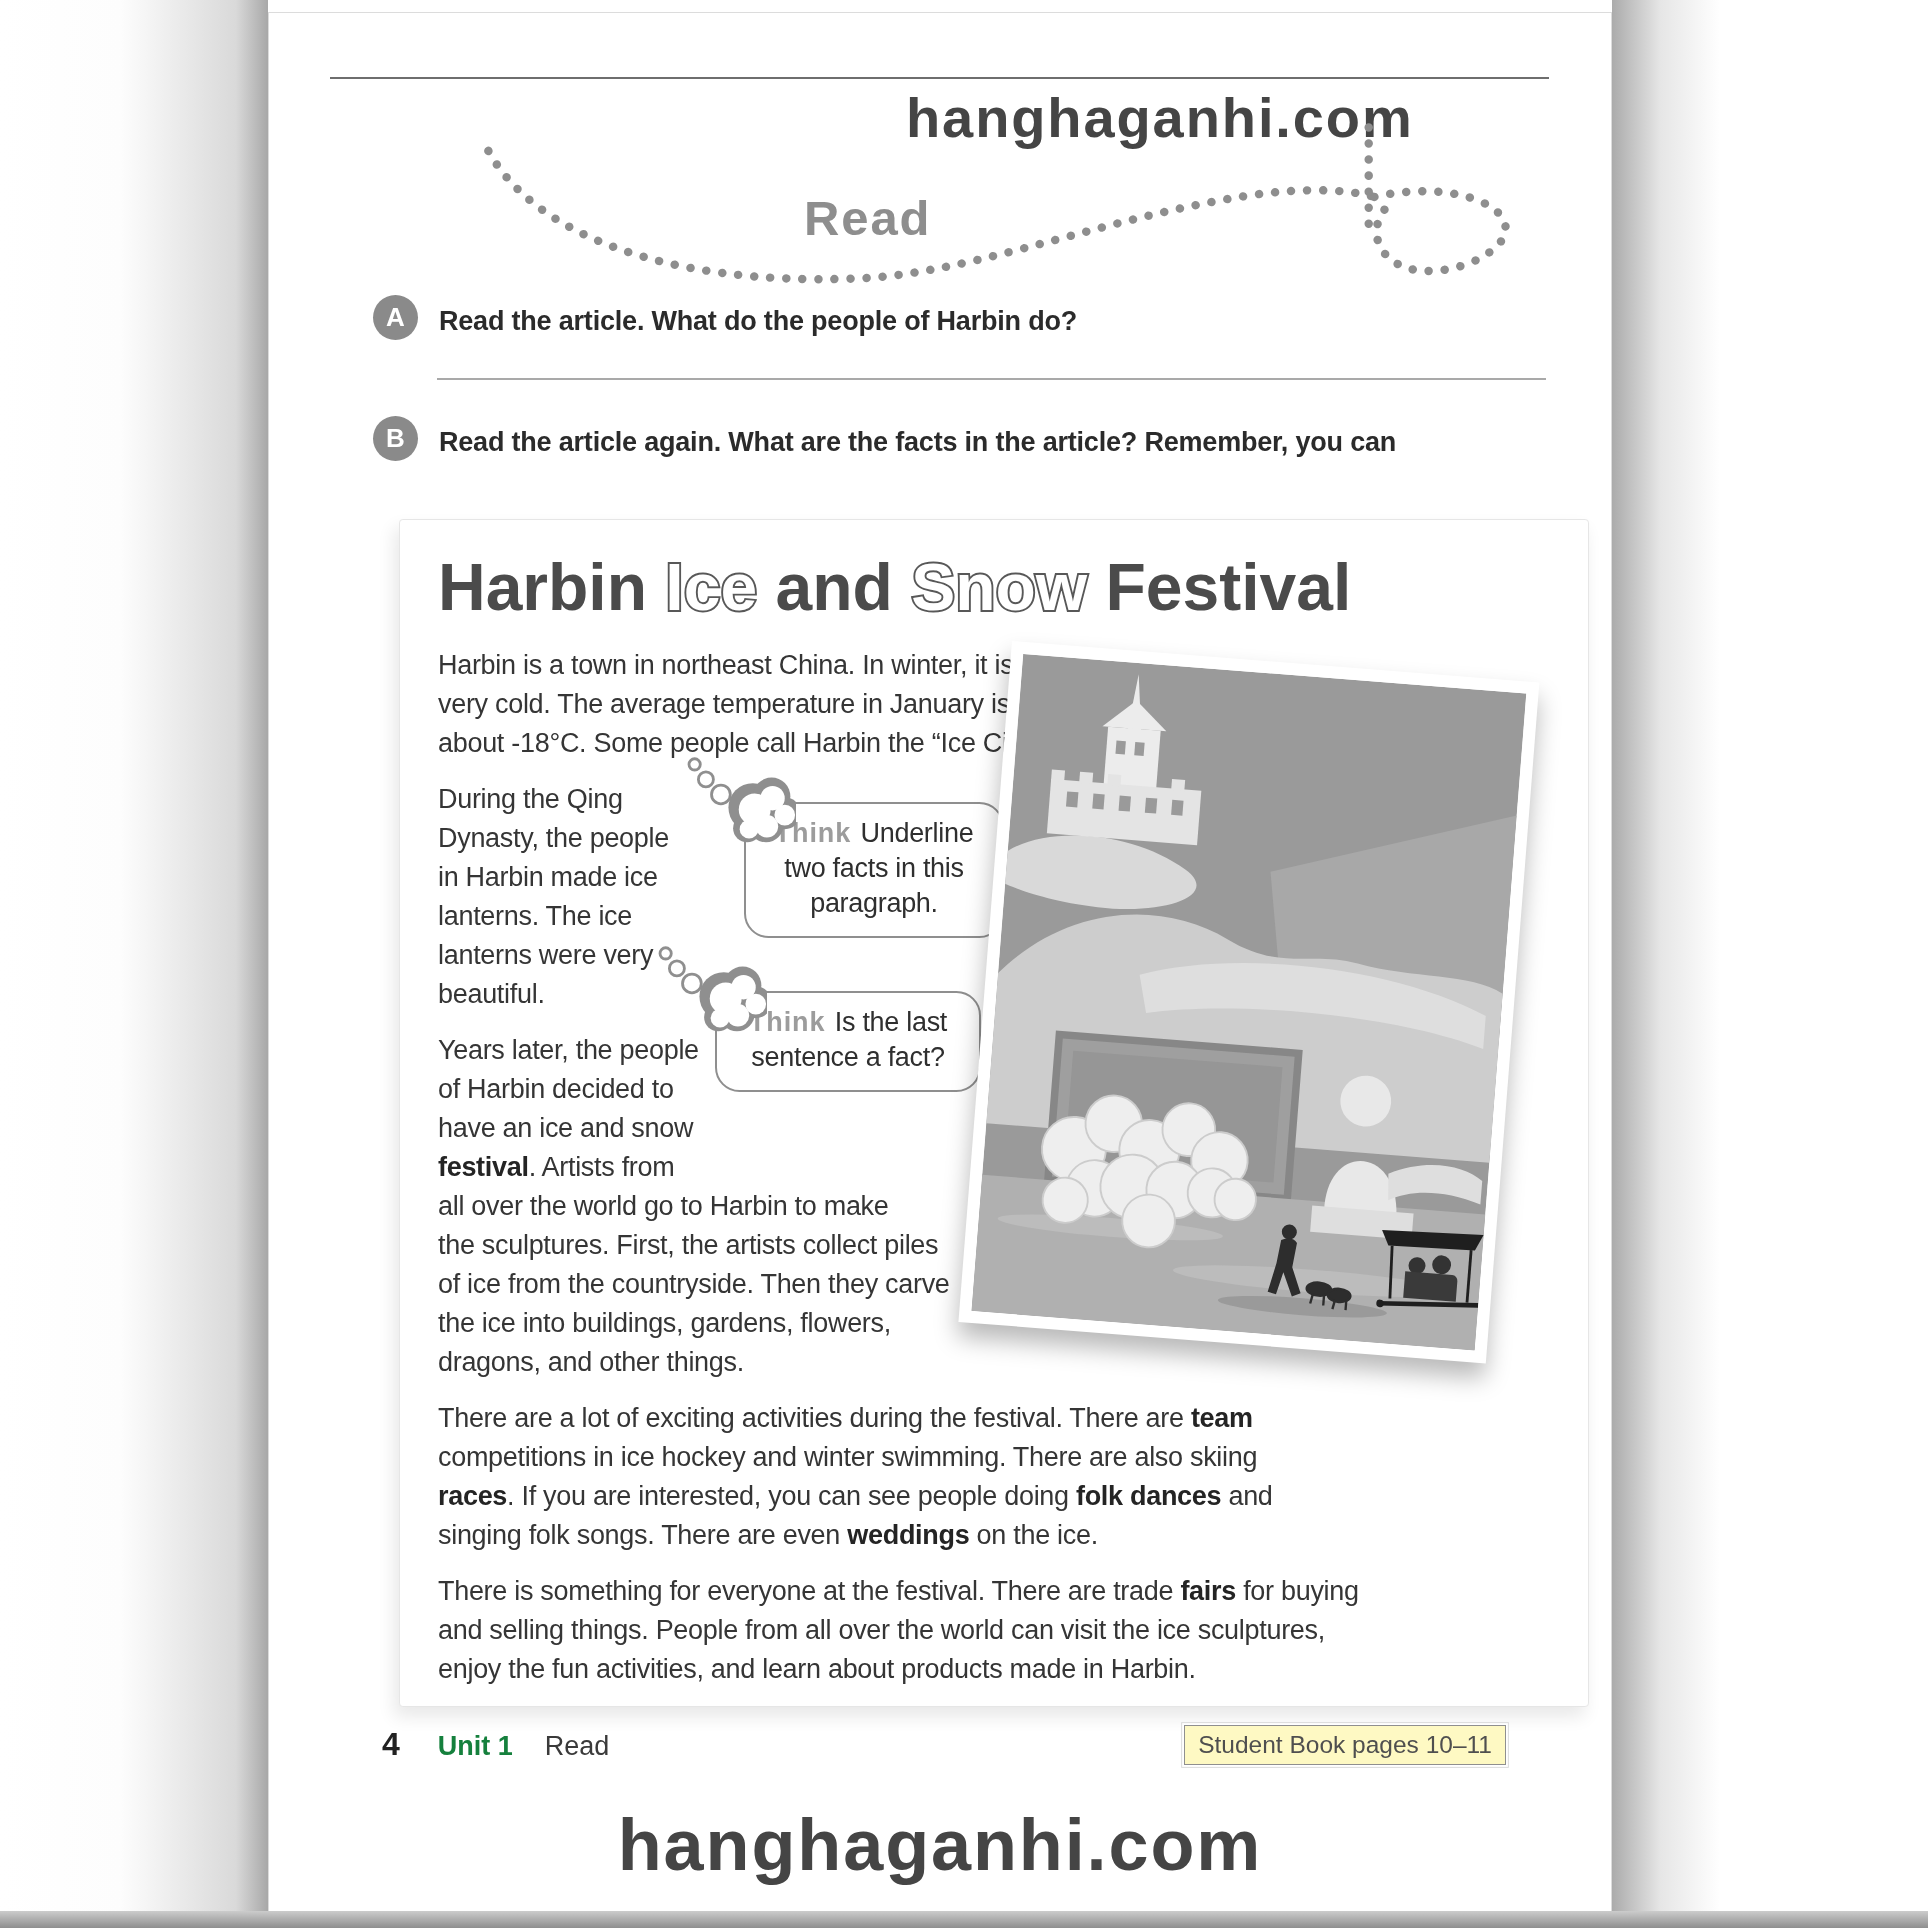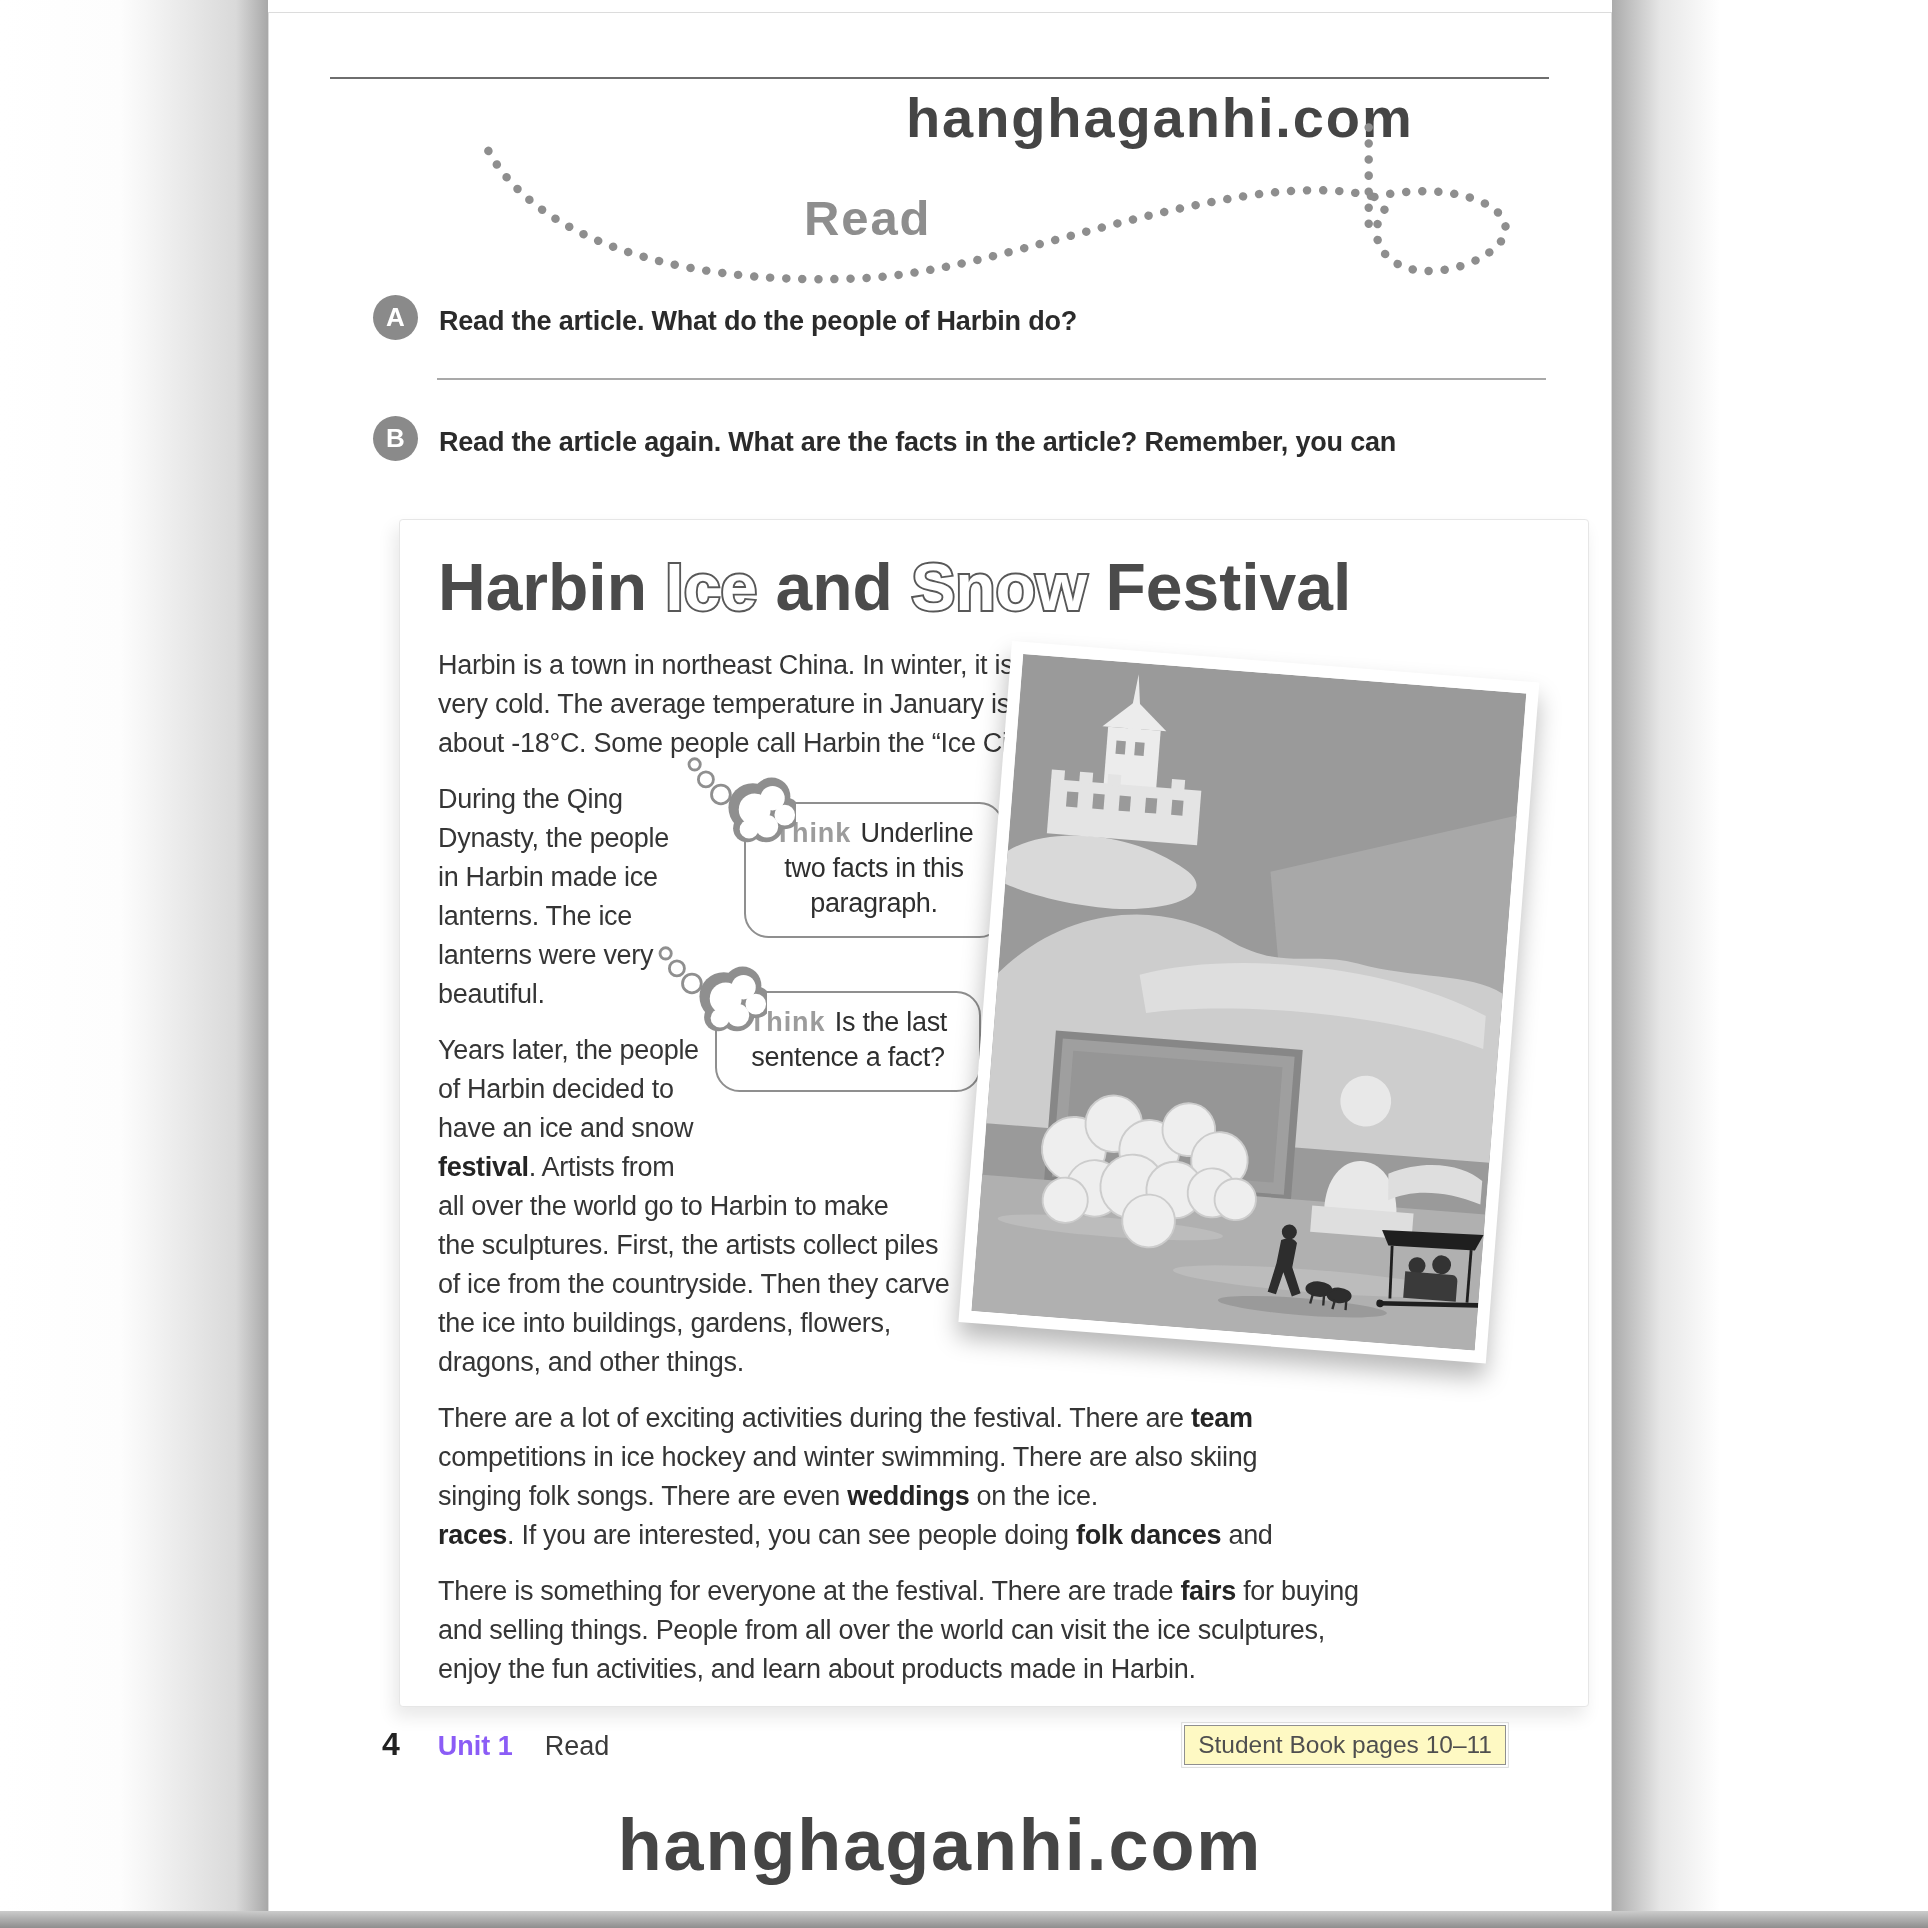--- a/index.html
+++ b/index.html
@@ -57,21 +57,21 @@
 
   .photo{position:absolute;left:612px;top:121px;width:505px;background:#ffffff;
     padding:12.2px;transform:rotate(4.5deg);transform-origin:top left;
     box-shadow:0 15px 24.5px rgba(0,0,0,0.28);}
   .photo svg{display:block;}
 
   .footer-row{position:absolute;left:113px;right:105px;top:1712px;display:flex;
     justify-content:space-between;align-items:center;}
   .footer-left{display:flex;align-items:baseline;}
   .pg{font-size:32px;font-weight:800;color:#222222;}
-  .unit{font-size:27px;font-weight:800;color:#8b5cf6;margin-left:38px;}
+  .unit{font-size:27px;font-weight:800;color:#15803d;margin-left:38px;}
   .sect{font-size:27px;font-weight:400;color:#3a3a3a;margin-left:32px;}
   .sb-box{border:1.9px solid #8f8f8f;box-shadow:0 0 0 1.9px #ffffff,0 0 0 2.8px #d7d7d7;
     padding:4.7px 13px;font-size:24.5px;color:#4f4f4f;background:#fef9c3;}
 </style>
 </head>
 <body>
 
 <div class="stage">
   <div class="shadow-left"></div>
   <div class="shadow-right"></div>
@@ -125,22 +125,22 @@
             <div class="line"><b>festival</b><span>. Artists from</span></div>
             <div class="line"><span>all over the world go to Harbin to make</span></div>
             <div class="line"><span>the sculptures. First, the artists collect piles</span></div>
             <div class="line"><span>of ice from the countryside. Then they carve</span></div>
             <div class="line"><span>the ice into buildings, gardens, flowers,</span></div>
             <div class="line"><span>dragons, and other things.</span></div>
           </div>
           <div class="para">
             <div class="line"><span>There are a lot of exciting activities during the festival. There are </span><b>team</b></div>
             <div class="line"><span>competitions in ice hockey and winter swimming. There are also skiing</span></div>
+            <div class="line"><b>races</b><span>. If you are interested, you can see people doing </span><b>folk dances</b><span> and</span></div>
             <div class="line"><span>singing folk songs. There are even </span><b>weddings</b><span> on the ice.</span></div>
-            <div class="line"><b>races</b><span>. If you are interested, you can see people doing </span><b>folk dances</b><span> and</span></div>
           </div>
           <div class="para">
             <div class="line"><span>There is something for everyone at the festival. There are trade </span><b>fairs</b><span> for buying</span></div>
             <div class="line"><span>and selling things. People from all over the world can visit the ice sculptures,</span></div>
             <div class="line"><span>enjoy the fun activities, and learn about products made in Harbin.</span></div>
           </div>
         </div>
 
       <div class="think think-1">
         <svg class="cloud-icon" width="122" height="104" viewBox="0 0 130 110">

